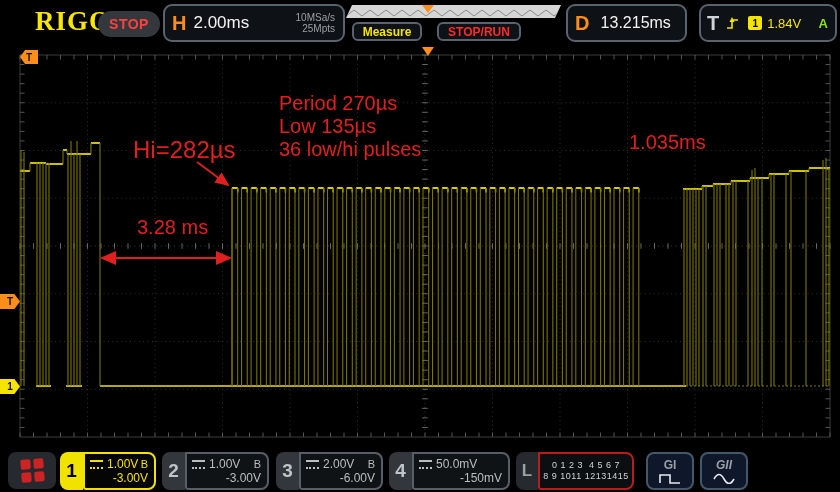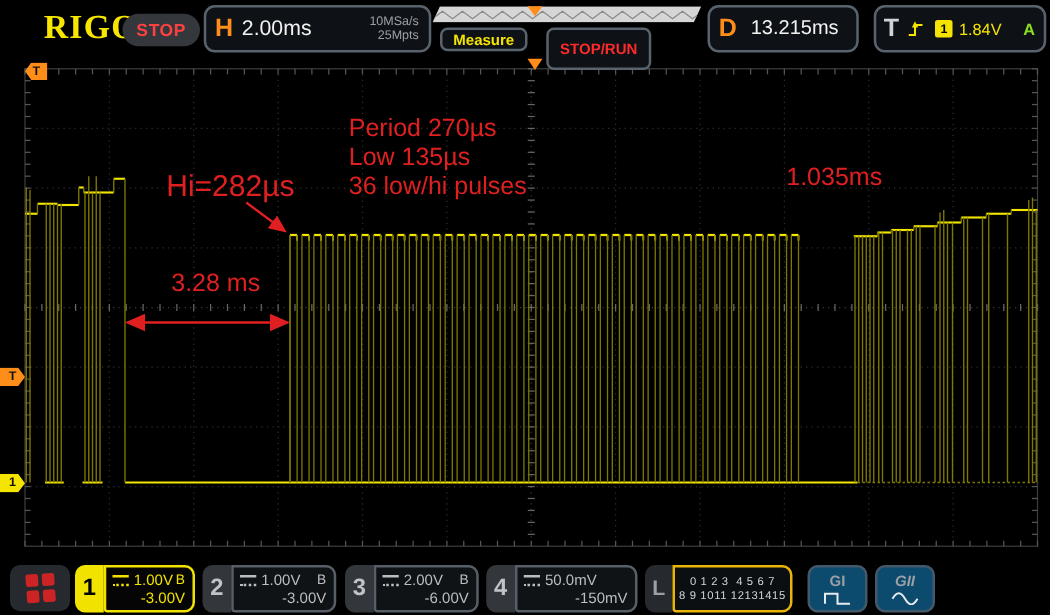--- a/index.html
+++ b/index.html
@@ -22,21 +22,21 @@
   .d-value{color:#f2f2f2;font-size:16px;margin:16px auto;padding-right:10px;}
   .t-widget{left:699px;top:4px;width:138px;height:38px;}
   .t-letter{font-size:20px;font-weight:bold;color:#cfd4d8;padding:0 6px;}
   .t-badge{width:14px;height:14px;background:#f5e400;color:#000;font-size:10px;font-weight:bold;
            border-radius:2px;display:flex;align-items:center;justify-content:center;margin:0 5px 0 7px;}
   .t-level{color:#f5e400;font-size:13px;}
   .t-mode{color:#8ae01e;font-size:13px;font-weight:bold;margin-left:auto;padding-right:7px;}
   .btn{background:#0e1216;border:2px solid #59636d;border-radius:6px;display:flex;align-items:center;
        justify-content:center;font-weight:bold;font-size:12px;box-sizing:border-box;cursor:pointer;}
   .measure-btn{left:352px;top:22px;width:70px;height:19px;color:#f5e400;}
-  .stoprun-btn{left:437px;top:22px;width:84px;height:34px;color:#ff2a2a;}
+  .stoprun-btn{left:437px;top:22px;width:84px;height:19px;color:#ff2a2a;}
   .scrollbar{left:346px;top:5px;width:215px;height:13px;background:#d6d6d6;
              clip-path:polygon(6px 0,215px 0,209px 13px,0 13px);}
   .scroll-tri{left:422px;top:5px;width:0;height:0;border-left:6px solid transparent;
               border-right:6px solid transparent;border-top:8px solid #ff8d1a;z-index:31;}
 
   
   .tag{display:flex;align-items:center;justify-content:center;font-size:10px;font-weight:bold;color:#111;z-index:20;}
   .tag-left{left:20px;top:50px;width:18px;height:14px;background:#ff8d1a;
             clip-path:polygon(0 50%,28% 0,100% 0,100% 100%,28% 100%);}
   .tag-right{clip-path:polygon(0 0,72% 0,100% 50%,72% 100%,0 100%);width:20px;height:15px;}
@@ -65,24 +65,24 @@
   .ch-row2{text-align:right;font-size:12px;line-height:14px;}
   .bw{margin-left:auto;font-size:11px;}
   .dc-icon{width:13px;height:5px;border-top:2px solid;border-bottom:2px dotted;margin-right:4px;display:inline-block;}
   .ch-active .ch-tab{background:#f2e200;color:#000;}
   .ch-active .ch-box{background:#050505;border:2px solid #f2e200;color:#f2e200;}
   .ch-dim .ch-tab{background:#33373b;color:#c0c4c8;}
   .ch-dim .ch-box{background:#101316;border:2px solid #565f68;color:#b9bec3;}
   .l-widget{left:516px;top:4px;height:38px;display:flex;}
   .l-tab{width:22px;display:flex;align-items:center;justify-content:center;color:#9aa0a6;
          font-size:17px;font-weight:bold;background:#26292d;border-radius:8px 0 0 8px;}
-  .l-box{width:96px;background:#0c0f12;border:2px solid #eab308;border-radius:0 8px 8px 3px;
+  .l-box{width:96px;background:#0c0f12;border:2px solid #b91c1c;border-radius:0 8px 8px 3px;
          box-sizing:border-box;display:flex;flex-direction:column;align-items:center;justify-content:center;
          color:#d0d4d8;font-size:9px;line-height:11px;letter-spacing:.5px;white-space:pre;}
-  .gen-btn{top:4px;width:48px;height:38px;background:#0c4a6e;border:2px solid #44586a;border-radius:8px;
+  .gen-btn{top:4px;width:48px;height:38px;background:#0f172a;border:2px solid #44586a;border-radius:8px;
            box-sizing:border-box;display:flex;flex-direction:column;align-items:center;justify-content:center;
            color:#9aa0a6;font-size:12px;font-weight:bold;line-height:13px;}
   svg.scope{position:absolute;left:0;top:0;z-index:5;}
 </style>
 </head>
 <body>
 
 <div class="screen">
 
   <svg class="scope" id="scope-svg" width="840" height="492">

